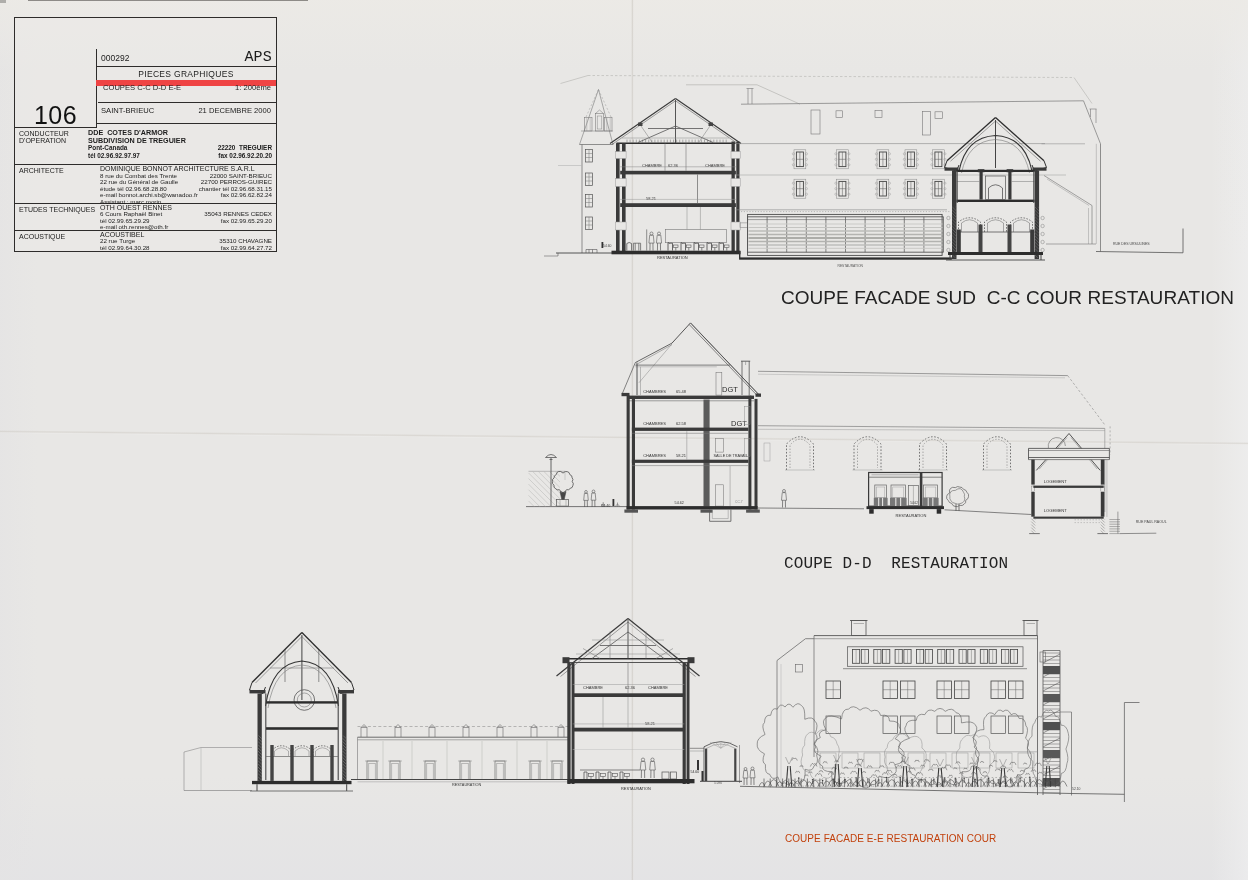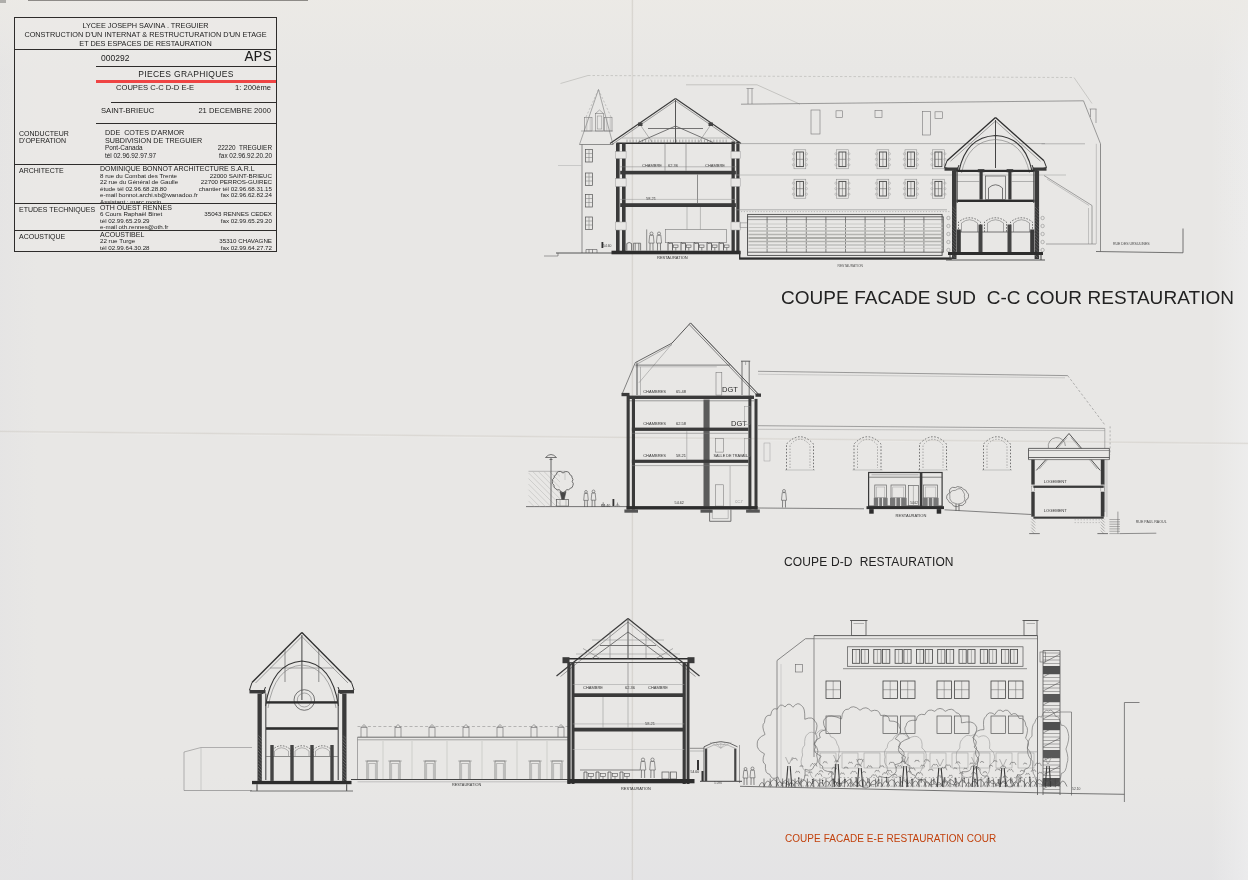--- a/index.html
+++ b/index.html
@@ -24,49 +24,47 @@
 <div class="abs" style="left:28px;top:0;width:280px;height:1px;background:rgba(90,88,85,0.65);"></div>
 
 <div class="abs" style="left:0;top:0;width:6px;height:3px;background:rgba(150,148,145,0.7);"></div>
 
 <div class="abs" style="left:631px;top:0;width:3px;height:880px;background:linear-gradient(90deg,rgba(190,186,180,0.0),rgba(196,191,184,0.45),rgba(255,255,255,0.25));"></div>
 
 <div class="abs" style="left:0;top:430px;width:1260px;height:3px;background:linear-gradient(180deg,rgba(200,195,188,0.0),rgba(198,193,185,0.4),rgba(255,255,255,0.2));transform:rotate(0.55deg);transform-origin:0 0;"></div>
 
 <div class="tb" style="left:14px;top:17px;width:261px;height:233px;font-size:7.6px;">
 
-  <div class="abs" style="left:0;top:0;width:100%;height:31px;border-bottom:1px solid #2e2c2b;text-align:center;font-size:7.3px;line-height:9.3px;white-space:nowrap;">
-    <div style="margin-top:2.5px;">LYCEE JOSEPH SAVINA . TREGUIER</div>
-    <div>CONSTRUCTION D'UN INTERNAT &amp; RESTRUCTURATION D'UN ETAGE</div>
-    <div>ET DES ESPACES DE RESTAURATION</div>
+
+  <div class="abs" style="left:0;top:31px;width:81px;height:78px;border-right:1px solid #2e2c2b;border-bottom:1px solid #2e2c2b;">
+    <div style="position:absolute;left:0;width:100%;top:52px;text-align:center;font-size:25px;letter-spacing:0.5px;color:#111;">106</div>
   </div>
-
 
   <div class="abs" style="left:81px;top:31px;right:0;height:17px;border-bottom:1px solid #2e2c2b;">
     <span class="abs" style="left:5px;top:4px;font-size:8.5px;">000292</span>
     <span class="abs" style="right:4px;top:0px;font-size:15px;letter-spacing:0.2px;font-family:Liberation Mono, monospace;">APS</span>
   </div>
 
-  <div class="abs" style="left:81px;top:48px;right:0;height:14px;border-bottom:3px solid #ef4444;text-align:center;">
+  <div class="abs" style="left:81px;top:48px;right:0;height:14px;border-bottom:6px solid #ef4444;text-align:center;">
     <div style="margin-top:3px;font-size:8.5px;letter-spacing:0.3px;">PIECES GRAPHIQUES</div>
   </div>
 
-  <div class="abs" style="left:96px;top:62px;right:0;height:22.4px;border-bottom:1px solid #2e2c2b;">
+  <div class="abs" style="left:83px;top:62px;right:0;height:22.4px;border-bottom:1px solid #2e2c2b;">
     <span class="abs" style="left:5px;top:3px;">COUPES C-C D-D E-E</span>
     <span class="abs" style="right:5px;top:3px;">1: 200ème</span>
   </div>
 
   <div class="abs" style="left:81px;top:84.4px;right:0;height:21.1px;border-bottom:1px solid #2e2c2b;">
     <span class="abs" style="left:5px;top:4px;">SAINT-BRIEUC</span>
     <span class="abs" style="right:5px;top:4px;">21 DECEMBRE 2000</span>
   </div>
 
   <div class="abs" style="left:0;top:109px;width:100%;height:37px;border-bottom:1px solid #2e2c2b;">
     <div class="abs" style="left:4px;top:3px;font-size:7px;">CONDUCTEUR<br>D'OPERATION</div>
-    <div class="abs" style="left:90px;top:2px;right:4px;font-size:6.4px;line-height:7.6px;">
+    <div class="abs" style="left:73px;top:2px;right:4px;font-size:6.4px;line-height:7.6px;font-weight:bold;">
       <div style="font-size:7.2px;">DDE&nbsp; COTES D'ARMOR</div>
       <div style="font-size:7.2px;">SUBDIVISION DE TREGUIER</div>
       <div class="row" style="position:relative;">
           <span>Pont-Canada</span>
           <span>22220&nbsp; TREGUIER</span>
         </div>
       <div class="row" style="position:relative;">
           <span>tél 02.96.92.97.97</span>
           <span>fax 02.96.92.20.20</span>
         </div>
@@ -1479,15 +1477,15 @@
 
 <g>
 <line x1="1124.4" y1="702.5" x2="1124.4" y2="802" stroke="#666" stroke-width="0.8"></line>
 <line x1="1124.4" y1="702.5" x2="1139.5" y2="702.5" stroke="#666" stroke-width="0.8"></line>
 </g>
 </g>
 </svg>
 
 <div class="abs" style="left:781px;top:287px;font-size:19px;letter-spacing:0.05px;color:#222;">COUPE FACADE SUD&nbsp; C-C COUR RESTAURATION</div>
 
-<div class="abs" style="left:784px;top:555px;font-size:12px;letter-spacing:0.15px;color:#222;">COUPE D-D&nbsp; RESTAURATION</div>
+<div class="abs" style="left:784px;top:555px;font-size:16px;letter-spacing:0.15px;color:#222;font-family:Liberation Mono, monospace;">COUPE D-D&nbsp; RESTAURATION</div>
 
 <div class="abs" style="left:785px;top:833px;font-size:10px;letter-spacing:0.05px;color:#c2410c;">COUPE FACADE E-E RESTAURATION COUR</div>
 
 </body></html>

